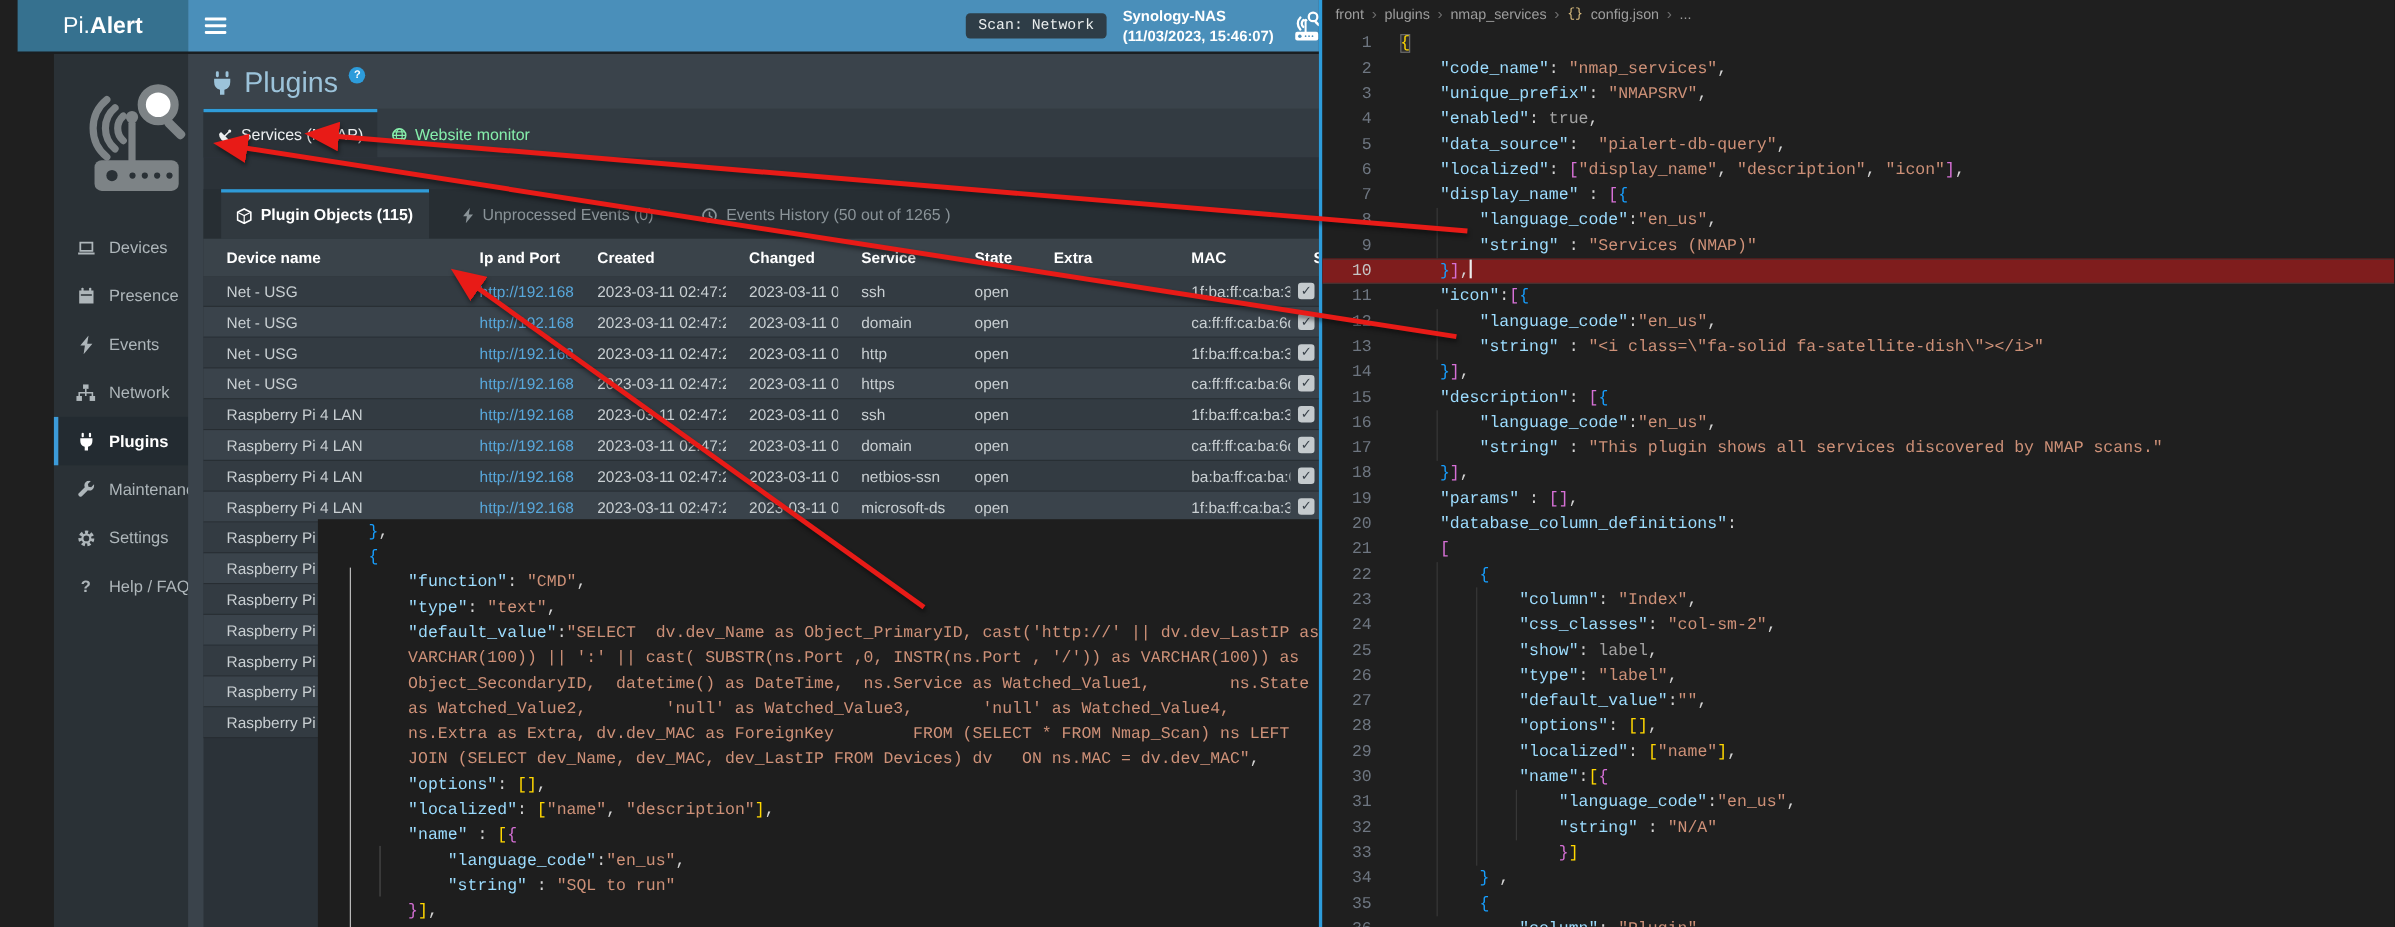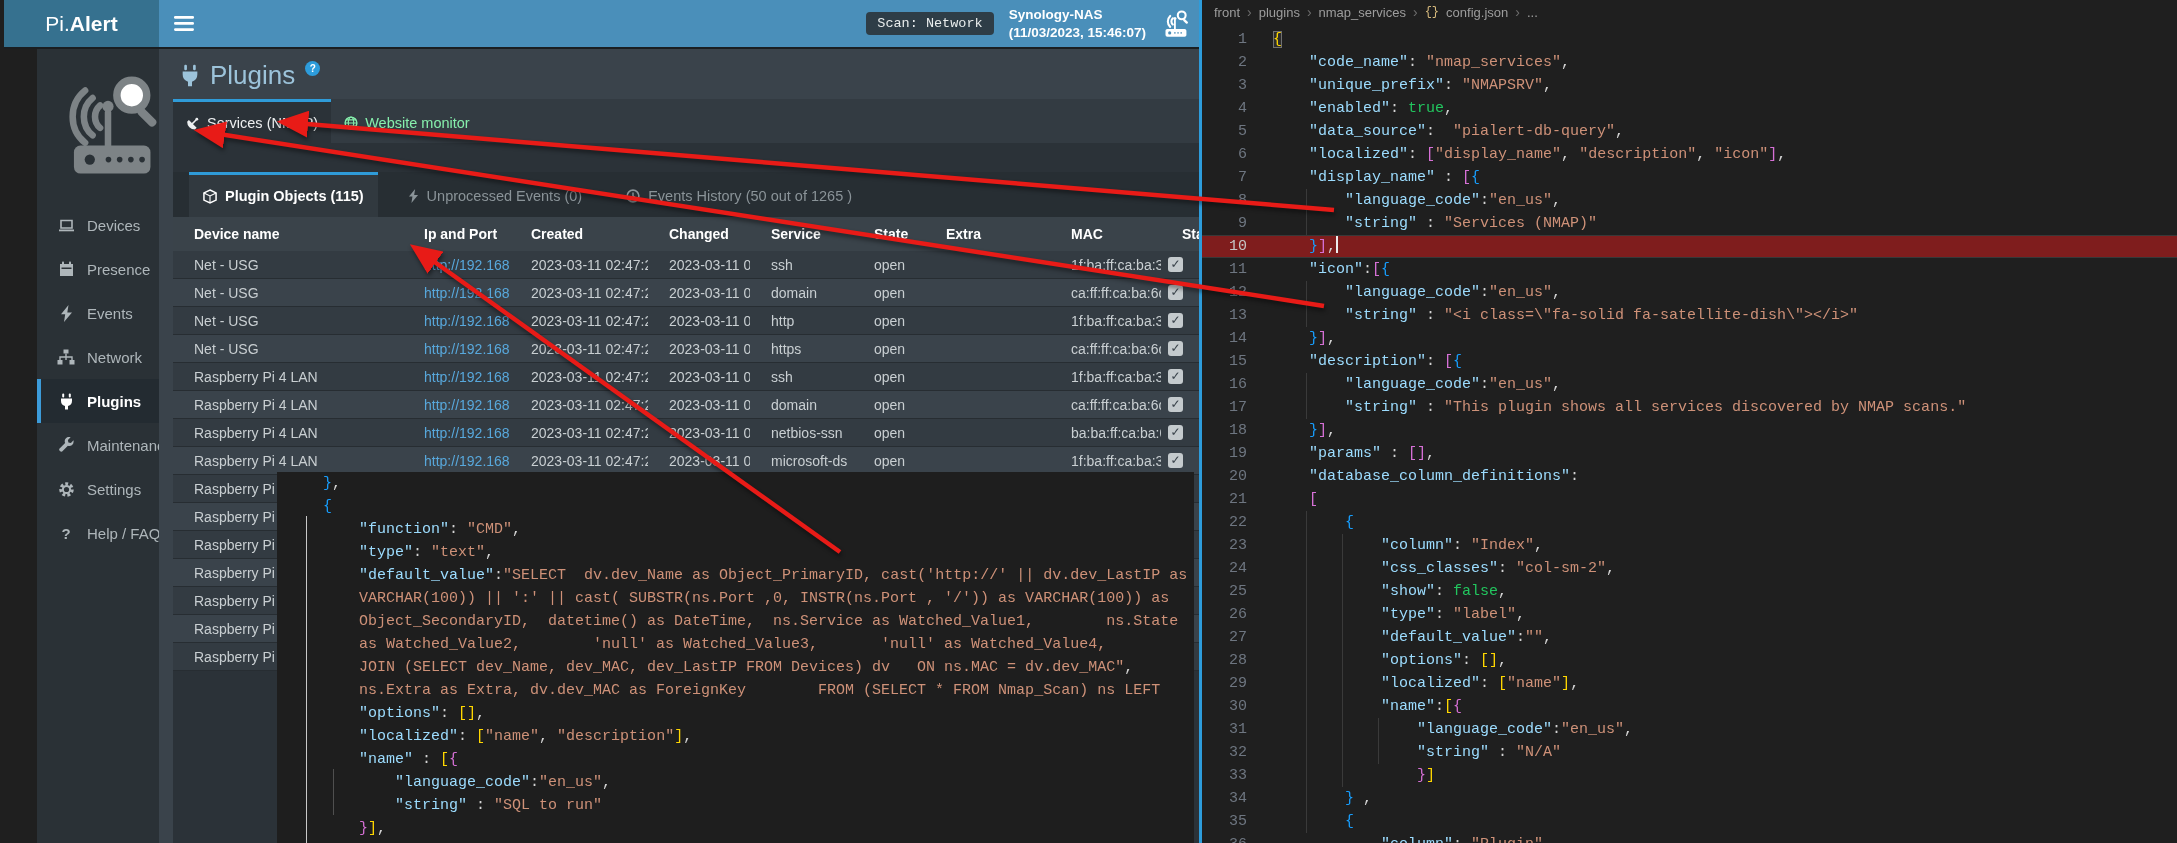--- a/index.html
+++ b/index.html
@@ -1,20 +1,20 @@
 <!DOCTYPE html>
 <html><head>
 <meta charset="utf-8">
 <style>
   * { margin:0; padding:0; box-sizing:border-box; }
   body { font-family:"Liberation Sans", sans-serif; background:#111; }
   .screen { position:relative; width:2177px; height:843px; overflow:hidden; background:#1F1F1F; }
 
   
-  .app { position:absolute; left:4px; top:0; width:1199px; height:599px; }
+  .app { position:absolute; left:16px; top:0; width:1199px; height:599px; }
   .brand { position:absolute; left:0; top:0; width:155px; height:47px; background:#36718F;
            color:#fff; font-size:21px; line-height:47px; text-align:center; cursor:pointer; }
   .brand b { font-weight:bold; }
   .hdr-main { position:absolute; left:155px; top:0; width:1044px; height:47px; background:#4A8FBA;
               display:flex; align-items:center; }
   .hamburger { margin-left:15px; display:flex; align-items:center; cursor:pointer; }
   .hdr-right { margin-left:auto; display:flex; align-items:center; gap:15px; margin-right:10px; }
   .scan-badge { background:rgba(42,50,55,.88); border-radius:4px; padding:4px 11px;
                 font-family:"Liberation Mono","DejaVu Sans Mono",monospace; font-size:13.5px; color:#E9EDED; }
   .host { color:#fff; font-size:13.5px; font-weight:bold; line-height:1.3; }
@@ -77,21 +77,21 @@
             font-family:"Liberation Mono","DejaVu Sans Mono",monospace; font-size:15px; }
   .cl-line { display:flex; height:23px; line-height:23px; }
   .ln { flex:none; width:45px; text-align:right; color:#6E7681; }
   .cl-code { margin-left:26px; white-space:pre; }
   .cur { background:#7f1d1d; box-shadow:inset 0 1px 0 #383838, inset 0 -1px 0 #383838; }
   .cur .ln { color:#C6C6C6; }
   .ed-guide { position:absolute; width:1px; background:#3A3A3A; }
 
   
   .tk-pun { color:#D4D4D4; } .tk-key { color:#9CDCFE; } .tk-str { color:#CE9178; }
-  .tk-kw { color:#22c55e; } .tk-b1 { color:#FFD700; } .tk-b2 { color:#D670D6; } .tk-b3 { color:#179FFF; }
+  .tk-kw { color:#a3a3a3; } .tk-b1 { color:#FFD700; } .tk-b2 { color:#D670D6; } .tk-b3 { color:#179FFF; }
   .tk-bm { outline:1px solid #707070; outline-offset:-1px; background:rgba(120,120,120,.15); }
   .caret { display:inline-block; width:2px; height:17px; background:#ECECEC; vertical-align:-3px; }
 
   
   .anno { position:absolute; left:0; top:0; z-index:10; pointer-events:none;
           filter:drop-shadow(1px 3px 2px rgba(0,0,0,.45)); }
 
   svg.ic { display:block; }
 </style>
 </head>
@@ -513,22 +513,22 @@
       <div class="guide g2"></div>
       <div id="overlay-lines">
           <div class="cl-line"><span class="cl-code"><span class="tk-b3">}</span><span class="tk-pun">,</span></span></div>
           <div class="cl-line"><span class="cl-code"><span class="tk-b3">{</span></span></div>
           <div class="cl-line"><span class="cl-code"><span class="tk-pun">    </span><span class="tk-key">"function"</span><span class="tk-pun">: </span><span class="tk-str">"CMD"</span><span class="tk-pun">,</span></span></div>
           <div class="cl-line"><span class="cl-code"><span class="tk-pun">    </span><span class="tk-key">"type"</span><span class="tk-pun">: </span><span class="tk-str">"text"</span><span class="tk-pun">,</span></span></div>
           <div class="cl-line"><span class="cl-code"><span class="tk-pun">    </span><span class="tk-key">"default_value"</span><span class="tk-pun">:</span><span class="tk-str">"SELECT  dv.dev_Name as Object_PrimaryID, cast('http://' || dv.dev_LastIP as</span></span></div>
           <div class="cl-line"><span class="cl-code"><span class="tk-pun">    </span><span class="tk-str">VARCHAR(100)) || ':' || cast( SUBSTR(ns.Port ,0, INSTR(ns.Port , '/')) as VARCHAR(100)) as</span></span></div>
           <div class="cl-line"><span class="cl-code"><span class="tk-pun">    </span><span class="tk-str">Object_SecondaryID,  datetime() as DateTime,  ns.Service as Watched_Value1,        ns.State</span></span></div>
           <div class="cl-line"><span class="cl-code"><span class="tk-pun">    </span><span class="tk-str">as Watched_Value2,        'null' as Watched_Value3,       'null' as Watched_Value4,</span></span></div>
+          <div class="cl-line"><span class="cl-code"><span class="tk-pun">    </span><span class="tk-str">ns.Extra as Extra, dv.dev_MAC as ForeignKey        FROM (SELECT * FROM Nmap_Scan) ns LEFT</span></span></div>
           <div class="cl-line"><span class="cl-code"><span class="tk-pun">    </span><span class="tk-str">JOIN (SELECT dev_Name, dev_MAC, dev_LastIP FROM Devices) dv   ON ns.MAC = dv.dev_MAC"</span><span class="tk-pun">,</span></span></div>
-          <div class="cl-line"><span class="cl-code"><span class="tk-pun">    </span><span class="tk-str">ns.Extra as Extra, dv.dev_MAC as ForeignKey        FROM (SELECT * FROM Nmap_Scan) ns LEFT</span></span></div>
           <div class="cl-line"><span class="cl-code"><span class="tk-pun">    </span><span class="tk-key">"options"</span><span class="tk-pun">: </span><span class="tk-b1">[]</span><span class="tk-pun">,</span></span></div>
           <div class="cl-line"><span class="cl-code"><span class="tk-pun">    </span><span class="tk-key">"localized"</span><span class="tk-pun">: </span><span class="tk-b1">[</span><span class="tk-str">"name"</span><span class="tk-pun">, </span><span class="tk-str">"description"</span><span class="tk-b1">]</span><span class="tk-pun">,</span></span></div>
           <div class="cl-line"><span class="cl-code"><span class="tk-pun">    </span><span class="tk-key">"name"</span><span class="tk-pun"> : </span><span class="tk-b1">[</span><span class="tk-b2">{</span></span></div>
           <div class="cl-line"><span class="cl-code"><span class="tk-pun">        </span><span class="tk-key">"language_code"</span><span class="tk-pun">:</span><span class="tk-str">"en_us"</span><span class="tk-pun">,</span></span></div>
           <div class="cl-line"><span class="cl-code"><span class="tk-pun">        </span><span class="tk-key">"string"</span><span class="tk-pun"> : </span><span class="tk-str">"SQL to run"</span></span></div>
           <div class="cl-line"><span class="cl-code"><span class="tk-pun">    </span><span class="tk-b2">}</span><span class="tk-b1">]</span><span class="tk-pun">,</span></span></div>
           <div class="cl-line"><span class="cl-code"></span></div>
         </div>
     </div>
   </div>
@@ -639,21 +639,21 @@
           <div class="cl-line">
             <span class="ln">23</span>
             <span class="cl-code"><span class="tk-pun">            </span><span class="tk-key">"column"</span><span class="tk-pun">: </span><span class="tk-str">"Index"</span><span class="tk-pun">,</span></span>
           </div>
           <div class="cl-line">
             <span class="ln">24</span>
             <span class="cl-code"><span class="tk-pun">            </span><span class="tk-key">"css_classes"</span><span class="tk-pun">: </span><span class="tk-str">"col-sm-2"</span><span class="tk-pun">,</span></span>
           </div>
           <div class="cl-line">
             <span class="ln">25</span>
-            <span class="cl-code"><span class="tk-pun">            </span><span class="tk-key">"show"</span><span class="tk-pun">: </span><span class="tk-kw">false</span><span class="tk-pun">,</span></span>
+            <span class="cl-code"><span class="tk-pun">            </span><span class="tk-key">"show"</span><span class="tk-pun">: </span><span class="tk-kw">label</span><span class="tk-pun">,</span></span>
           </div>
           <div class="cl-line">
             <span class="ln">26</span>
             <span class="cl-code"><span class="tk-pun">            </span><span class="tk-key">"type"</span><span class="tk-pun">: </span><span class="tk-str">"label"</span><span class="tk-pun">,</span></span>
           </div>
           <div class="cl-line">
             <span class="ln">27</span>
             <span class="cl-code"><span class="tk-pun">            </span><span class="tk-key">"default_value"</span><span class="tk-pun">:</span><span class="tk-str">""</span><span class="tk-pun">,</span></span>
           </div>
           <div class="cl-line">

